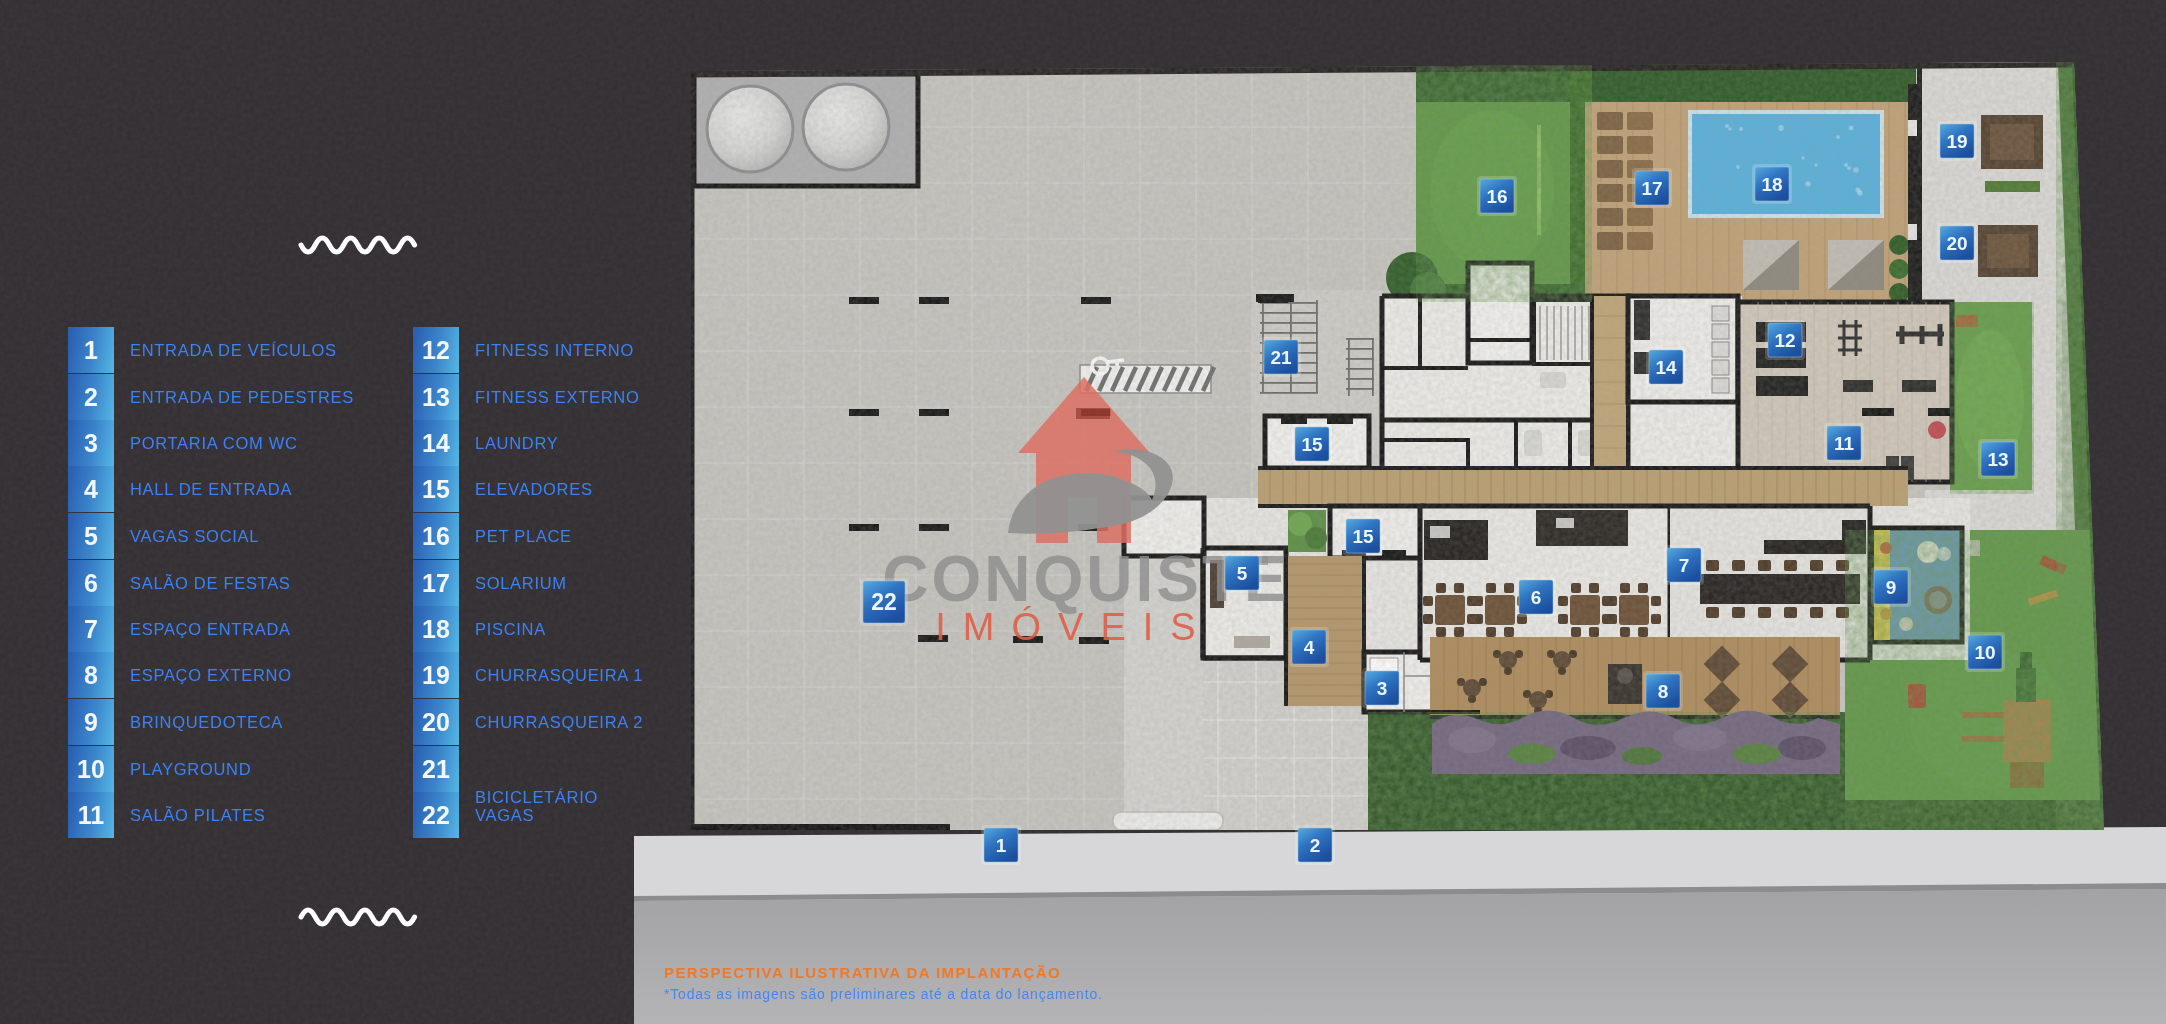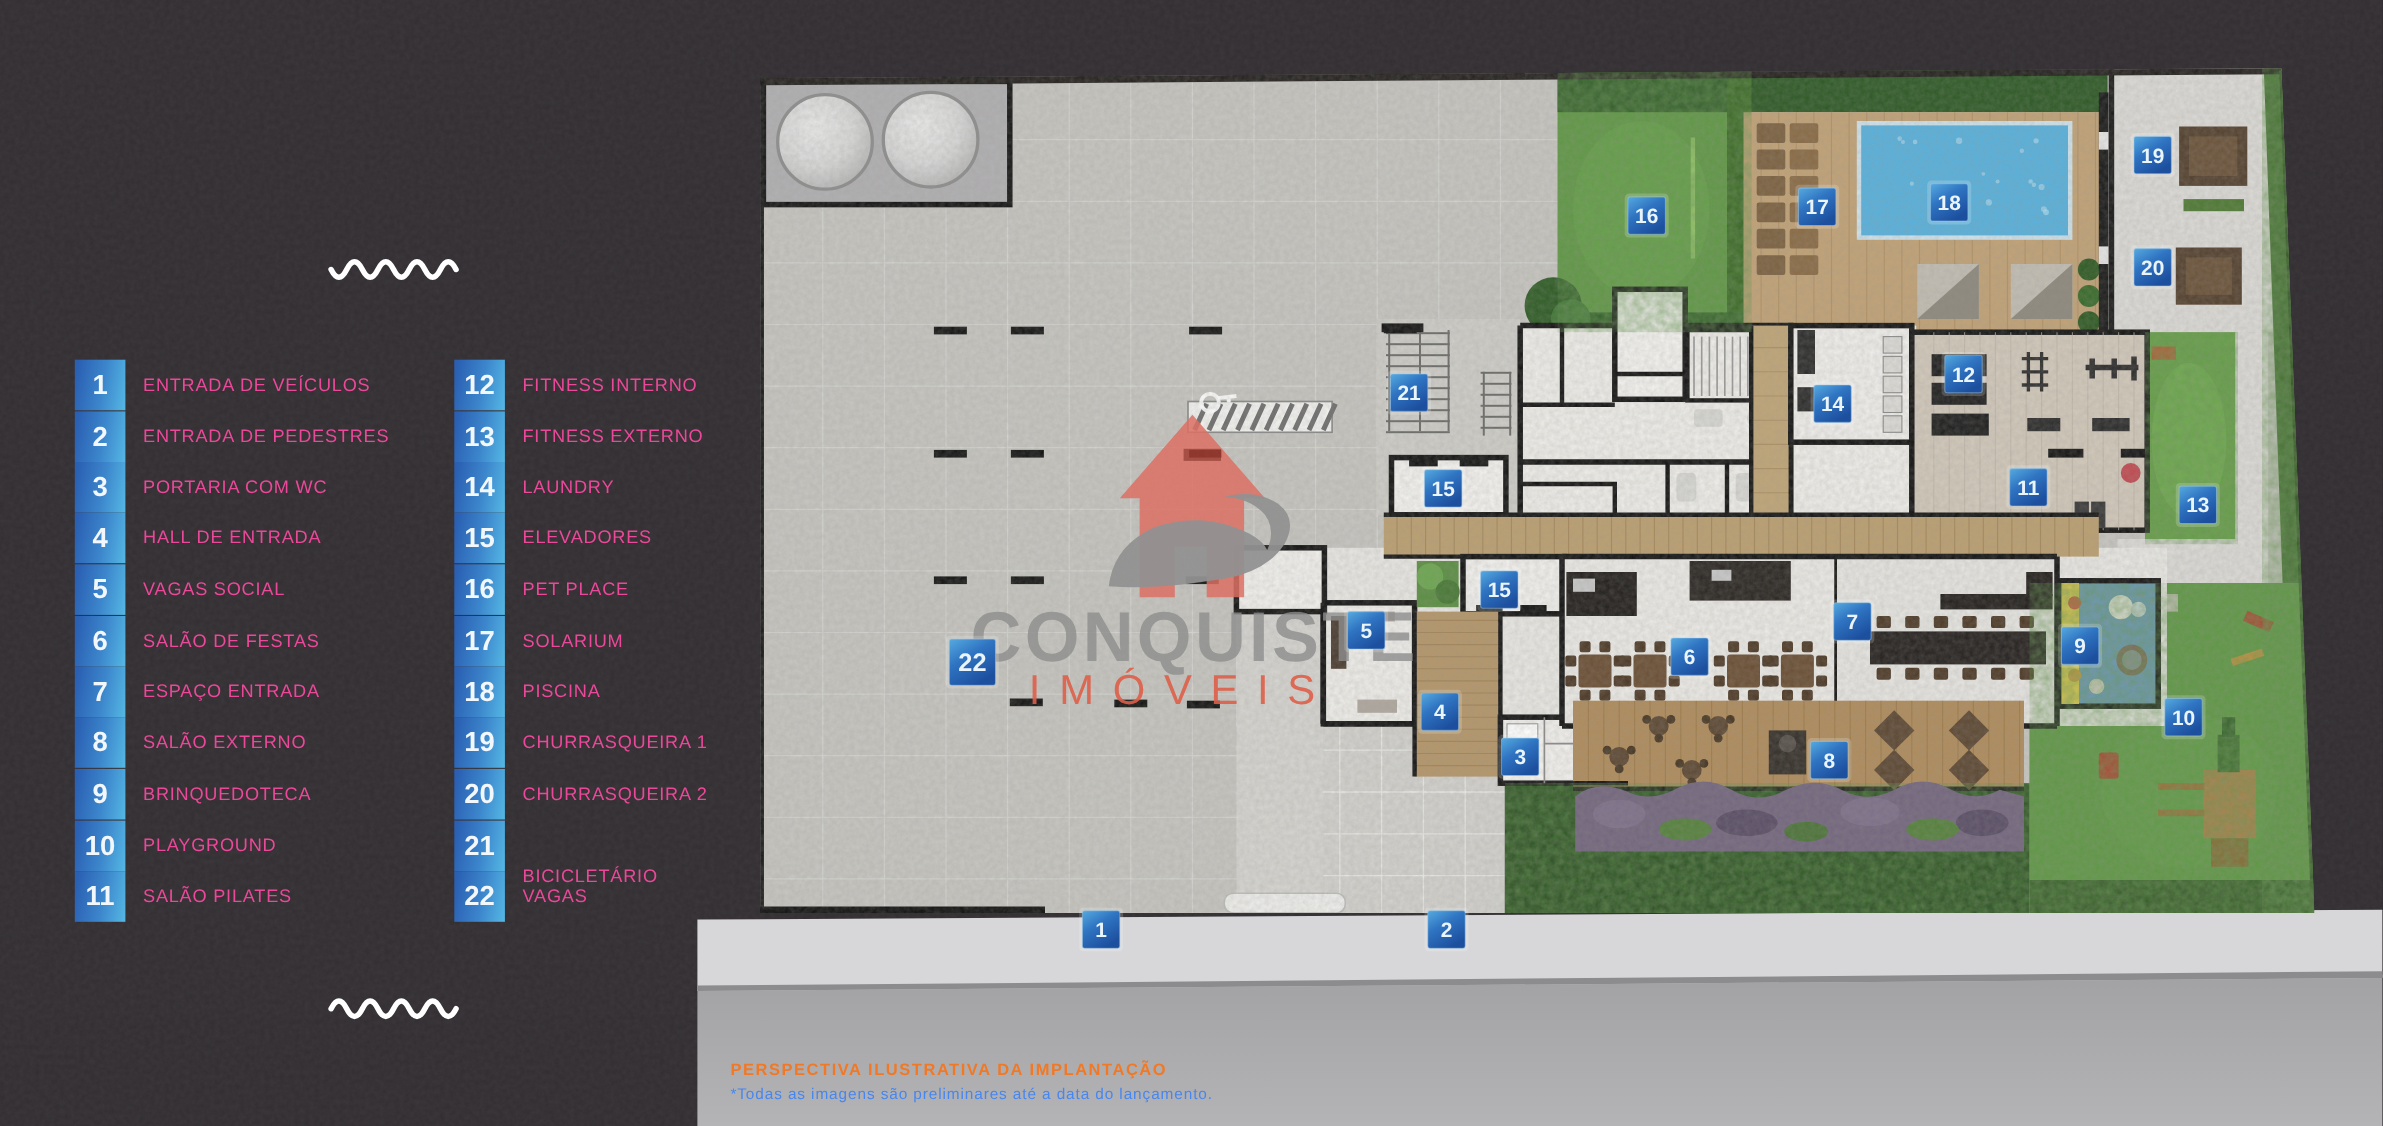--- a/index.html
+++ b/index.html
@@ -1,20 +1,20 @@
 <!DOCTYPE html>
 <html><head>
 <meta charset="utf-8">
 <style>
 html,body{margin:0;padding:0;background:#322e32;width:2166px;height:1024px;overflow:hidden;}
 #stage{position:relative;width:2166px;height:1024px;font-family:"Liberation Sans",sans-serif;}
 #plansvg{position:absolute;left:0;top:0;}
 .lgsq{position:absolute;width:46px;height:46px;background:linear-gradient(100deg,#2a5fb2 5%,#3c86cc 55%,#55b8e4 100%);
  color:#f2f7fb;font-weight:bold;font-size:25px;text-align:center;line-height:46px;}
-.lgtx{position:absolute;color:#ec4899;font-size:16.5px;letter-spacing:0.7px;white-space:nowrap;}
+.lgtx{position:absolute;color:#3b82f6;font-size:16.5px;letter-spacing:0.7px;white-space:nowrap;}
 .btext1{position:absolute;left:664px;top:964px;color:#f97316;font-size:15px;letter-spacing:1.4px;font-weight:bold;opacity:0.9;}
 .btext2{position:absolute;left:664px;top:986px;color:#3b82f6;font-size:14px;letter-spacing:0.8px;opacity:0.9;}
 </style>
 </head>
 <body>
 <div id="stage">
 <div id="plansvg">
 <svg width="2166" height="1024" viewBox="0 0 2166 1024" font-family="Liberation Sans, sans-serif">
 <defs>
 <linearGradient id="mkg" x1="0" y1="0" x2="0.6" y2="1">
@@ -615,21 +615,21 @@
 <div class="lgsq" style="left:68px;top:513px">5</div>
     <div class="lgtx" style="left:130px;top:527px">VAGAS SOCIAL</div>
 
 <div class="lgsq" style="left:68px;top:560px">6</div>
     <div class="lgtx" style="left:130px;top:574px">SALÃO DE FESTAS</div>
 
 <div class="lgsq" style="left:68px;top:606px">7</div>
     <div class="lgtx" style="left:130px;top:620px">ESPAÇO ENTRADA</div>
 
 <div class="lgsq" style="left:68px;top:652px">8</div>
-    <div class="lgtx" style="left:130px;top:666px">SALÃO EXTERNO</div>
+    <div class="lgtx" style="left:130px;top:666px">ESPAÇO EXTERNO</div>
 
 <div class="lgsq" style="left:68px;top:699px">9</div>
     <div class="lgtx" style="left:130px;top:713px">BRINQUEDOTECA</div>
 
 <div class="lgsq" style="left:68px;top:746px">10</div>
     <div class="lgtx" style="left:130px;top:760px">PLAYGROUND</div>
 
 <div class="lgsq" style="left:68px;top:792px">11</div>
     <div class="lgtx" style="left:130px;top:806px">SALÃO PILATES</div>
 

